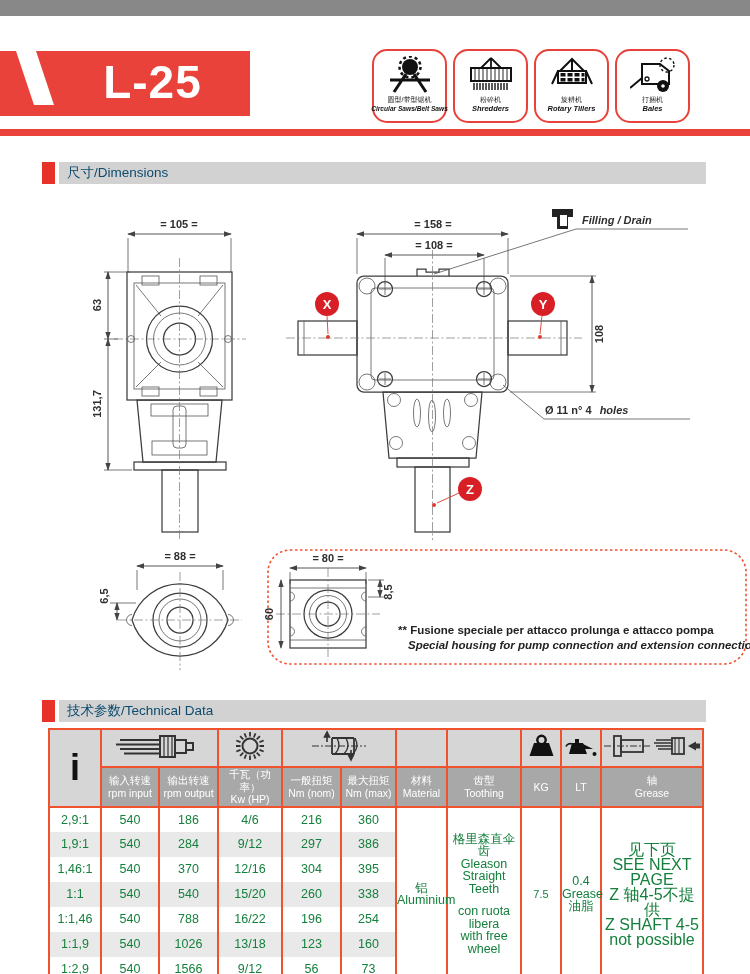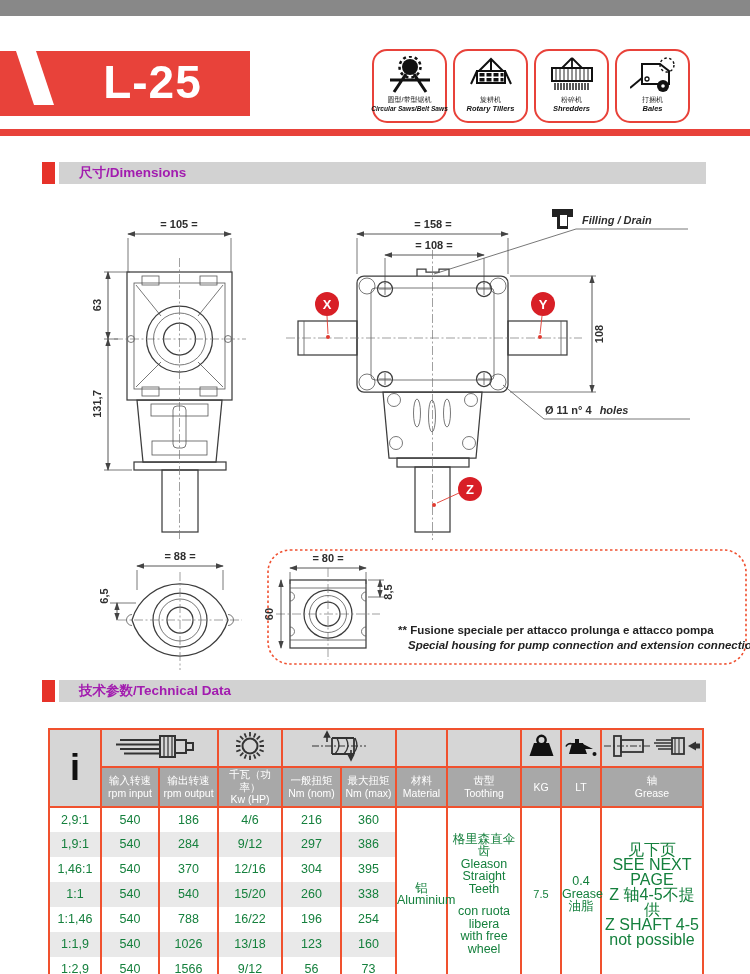--- a/index.html
+++ b/index.html
@@ -16,23 +16,23 @@
            display:flex; flex-direction:column; align-items:center; justify-content:flex-start; padding-top:5px; }
   .badge svg { flex:0 0 auto; }
   .badge-zh { font-size:7px; color:#222; line-height:8px; white-space:nowrap; margin-top:2px; }
   .badge-en { font-size:7.5px; font-weight:700; font-style:italic; color:#111; line-height:9px; white-space:nowrap; }
   .red-rule { position:absolute; left:0; top:113px; width:750px; height:7px; background:#e8423a; }
 
   
   .sec { position:absolute; left:42px; display:flex; align-items:stretch; }
   .sec-square { width:13px; height:22px; background:#e63229; margin-right:4px; }
   .sec-bar { width:647px; height:22px; background:#d2d2d2; }
-  .sec-bar span { display:block; padding-left:20px; font-size:13.5px; font-weight:700; color:#a21caf; line-height:22px; }
+  .sec-bar span { display:block; padding-left:8px; font-size:13.5px; font-weight:400; color:#0c4a6e; line-height:22px; }
   .sec-dim { top:146px; }
-  .sec-tech { top:664px; }
+  .sec-tech { top:684px; }
 
   
   .drawings { position:absolute; left:40px; top:176px; }
   .oline { stroke:#3d3d3d; fill:none; stroke-width:1.25; }
   .thin  { stroke:#555; fill:none; stroke-width:0.8; }
   .cl    { stroke:#777; fill:none; stroke-width:0.7; stroke-dasharray:9 2.5 2 2.5; }
   .dim   { stroke:#444; fill:none; stroke-width:0.9; }
   .dimt  { font-size:11px; font-weight:700; fill:#2e2e2e; text-anchor:middle; }
   .annt  { font-size:11px; font-weight:700; fill:#2e2e2e; }
   .redln { stroke:#e03a30; stroke-width:0.9; fill:none; }
@@ -65,51 +65,51 @@
 
   <div class="app-icons">
     <div class="badge">
       <svg width="44" height="38" viewBox="0 0 44 38">
         <circle cx="22" cy="11" r="8" fill="#111"></circle>
         <circle cx="22" cy="11" r="10.5" fill="none" stroke="#111" stroke-width="2.5" stroke-dasharray="3 3"></circle>
         <path d="M6,36 L18,18 M38,36 L26,18 M2,24 L42,24" stroke="#111" stroke-width="3" fill="none"></path>
       </svg>
       <div class="badge-zh">圆型/带型锯机</div>
       <div class="badge-en" style="font-size:6.6px">Circular Saws/Belt Saws</div>
+    </div>
+    <div class="badge">
+      <svg width="48" height="38" viewBox="0 0 48 38">
+        <path d="M24,2 L14,12 M24,2 L34,12 M24,2 V12" stroke="#111" stroke-width="1.8" fill="none"></path>
+        <rect x="4" y="12" width="40" height="13" fill="none" stroke="#111" stroke-width="2"></rect>
+        <path d="M8,12 V25 M12,12 V25 M16,12 V25 M20,12 V25 M24,12 V25 M28,12 V25 M32,12 V25 M36,12 V25 M40,12 V25" stroke="#111" stroke-width="0.9"></path>
+        <g stroke="#111" stroke-width="1.4">
+          <path d="M7,27 V34 M10,27 V34 M13,27 V34 M16,27 V34 M19,27 V34 M22,27 V34 M25,27 V34 M28,27 V34 M31,27 V34 M34,27 V34 M37,27 V34 M40,27 V34"></path>
+        </g>
+      </svg>
+      <div class="badge-zh">粉碎机</div>
+      <div class="badge-en">Shredders</div>
     </div>
     <div class="badge">
       <svg width="44" height="38" viewBox="0 0 44 38">
         <path d="M10,15 L22,3 L34,15 M22,3 V15" stroke="#111" stroke-width="2" fill="none"></path>
         <rect x="8" y="15" width="28" height="12" fill="none" stroke="#111" stroke-width="2"></rect>
         <g fill="#111">
           <rect x="10.5" y="17" width="5" height="3.5"></rect>
             <rect x="17.5" y="17" width="5" height="3.5"></rect>
             <rect x="24.5" y="17" width="5" height="3.5"></rect>
             <rect x="31.5" y="17" width="3" height="3.5"></rect>
           <rect x="10.5" y="22" width="5" height="3.5"></rect>
             <rect x="17.5" y="22" width="5" height="3.5"></rect>
             <rect x="24.5" y="22" width="5" height="3.5"></rect>
             <rect x="31.5" y="22" width="3" height="3.5"></rect>
         </g>
         <path d="M8,15 L2,28 M36,15 L42,28" stroke="#111" stroke-width="2" fill="none"></path>
       </svg>
       <div class="badge-zh">旋耕机</div>
       <div class="badge-en">Rotary Tillers</div>
-    </div>
-    <div class="badge">
-      <svg width="48" height="38" viewBox="0 0 48 38">
-        <path d="M24,2 L14,12 M24,2 L34,12 M24,2 V12" stroke="#111" stroke-width="1.8" fill="none"></path>
-        <rect x="4" y="12" width="40" height="13" fill="none" stroke="#111" stroke-width="2"></rect>
-        <path d="M8,12 V25 M12,12 V25 M16,12 V25 M20,12 V25 M24,12 V25 M28,12 V25 M32,12 V25 M36,12 V25 M40,12 V25" stroke="#111" stroke-width="0.9"></path>
-        <g stroke="#111" stroke-width="1.4">
-          <path d="M7,27 V34 M10,27 V34 M13,27 V34 M16,27 V34 M19,27 V34 M22,27 V34 M25,27 V34 M28,27 V34 M31,27 V34 M34,27 V34 M37,27 V34 M40,27 V34"></path>
-        </g>
-      </svg>
-      <div class="badge-zh">粉碎机</div>
-      <div class="badge-en">Shredders</div>
     </div>
     <div class="badge">
       <svg width="46" height="38" viewBox="0 0 46 38">
         <path d="M12,8 h18 l9,7 v13 h-27 z" fill="none" stroke="#111" stroke-width="2"></path>
         <circle cx="37" cy="9" r="7" fill="none" stroke="#111" stroke-width="1.4" stroke-dasharray="2.5 2.5"></circle>
         <circle cx="33" cy="30" r="6" fill="#111"></circle>
           <circle cx="33" cy="30" r="1.8" fill="#fff"></circle>
         <path d="M0,32 L12,22" stroke="#111" stroke-width="2"></path>
         <circle cx="17" cy="23" r="2" fill="none" stroke="#111" stroke-width="1.3"></circle>
       </svg>

